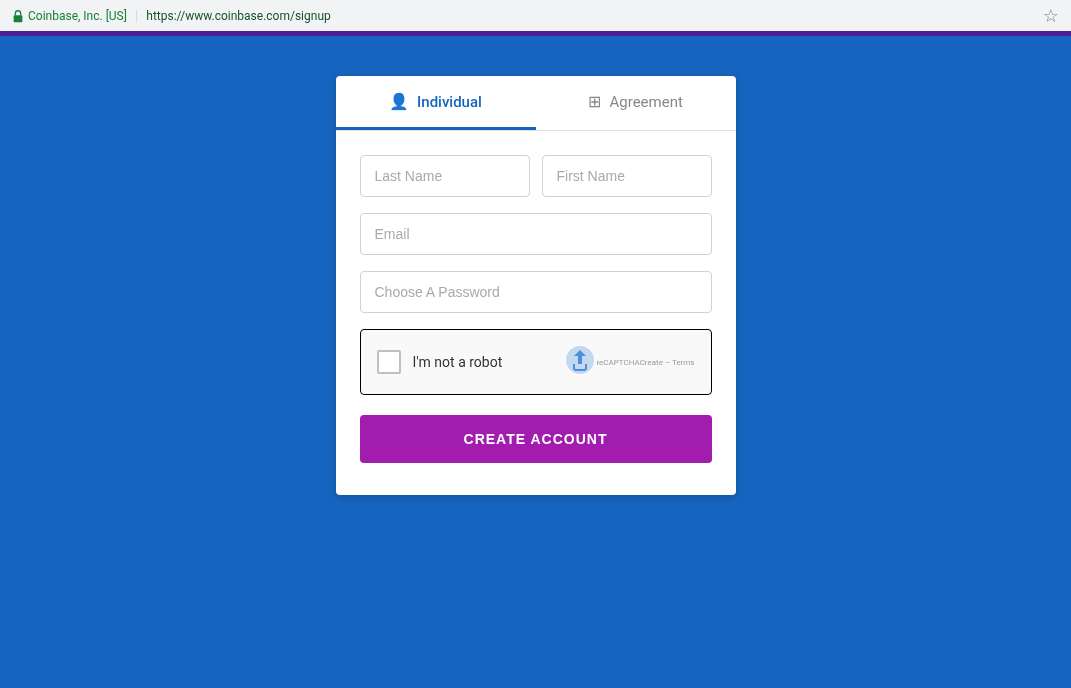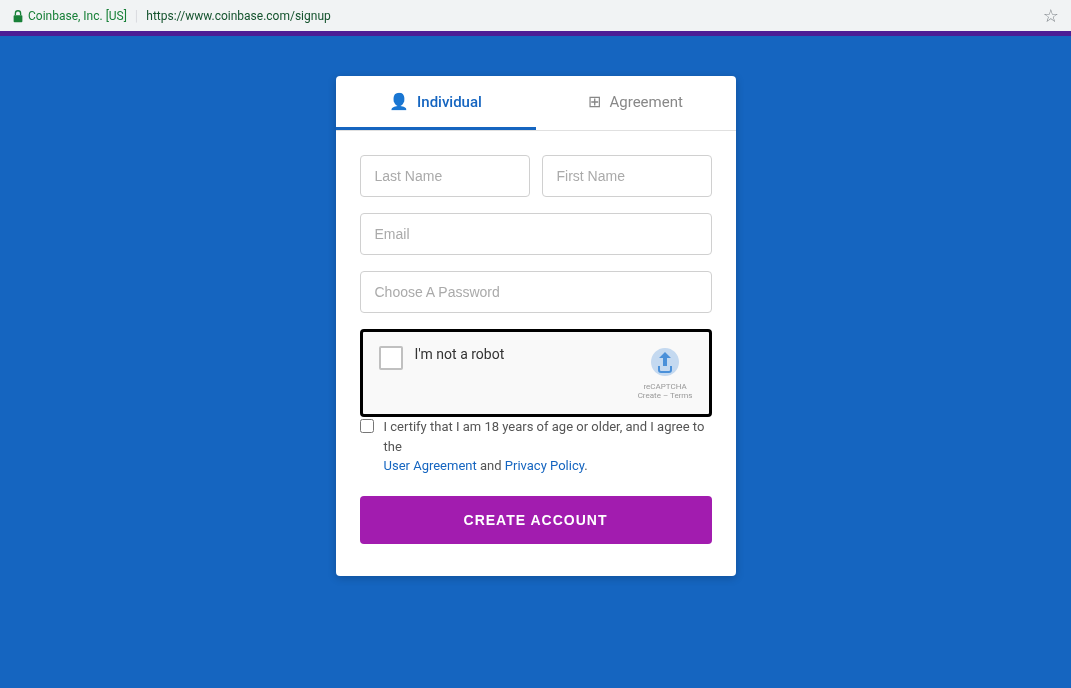--- a/index.html
+++ b/index.html
@@ -137,45 +137,46 @@
       color: #aaa;
     }
 
     .form-group {
       margin-bottom: 16px;
     }
 
     
     .recaptcha-wrapper {
       background: #f9f9f9;
-      border: 3px solid #000000;
+      border: 1px solid #000000;
       border-radius: 4px;
       padding: 14px 16px;
-      display: flex;
+      margin-bottom: 20px;
+      display: flex;
+      align-items: center;
     }
 
     .recaptcha-checkbox {
       width: 24px;
       height: 24px;
       border: 2px solid #c0c0c0;
       border-radius: 2px;
       margin-right: 12px;
       flex-shrink: 0;
       background: #fff;
     }
 
     .recaptcha-label {
       font-size: 14px;
       color: #333;
       flex: 1;
     }
 
     .recaptcha-logo {
       display: flex;
-      flex-direction: column;
       align-items: center;
       margin-left: 12px;
     }
 
     .recaptcha-icon {
       font-size: 24px;
       line-height: 1;
     }
 
     .recaptcha-text {
@@ -297,27 +298,17 @@
           <span class="recaptcha-links">
             <span>Create</span>
             <span>–</span>
             <span>Terms</span>
           </span>
         </div>
       </div>
 
     </div>
 
-    <div class="cert-row">
-      <input type="checkbox" class="cert-checkbox" style="">
-      <span class="cert-text">
-        <span>I certify that I am 18 years of age or older, and I agree to the</span>
-        <br>
-        <a class="cert-link" href="#">User Agreement</a>
-        <span>and</span>
-        <a class="cert-link" href="#">Privacy Policy</a><span>.</span>
-      </span>
-    </div>
 
     <button class="create-btn">CREATE ACCOUNT</button>
 
   </div>
 </div>
 
 </body></html>

